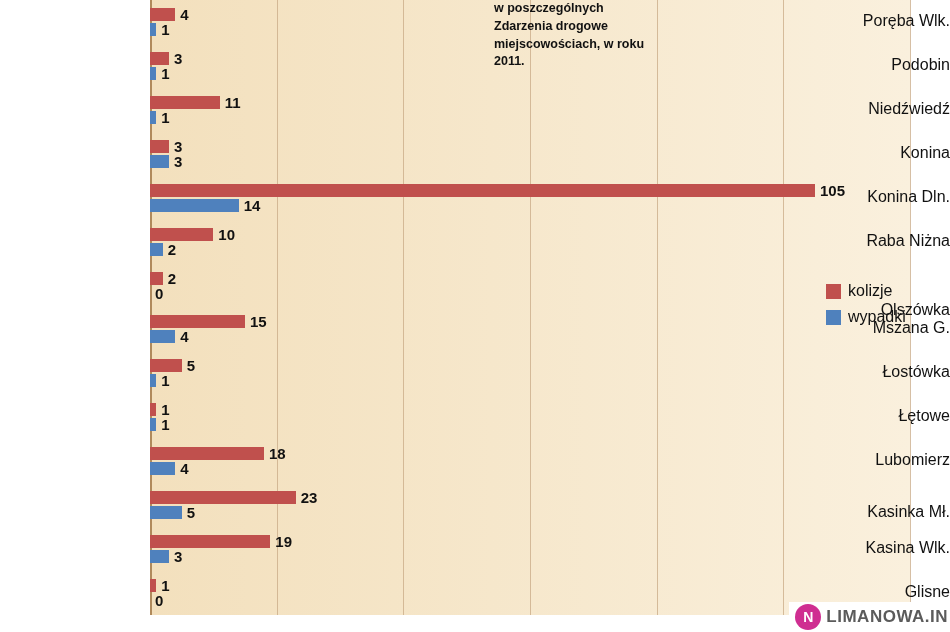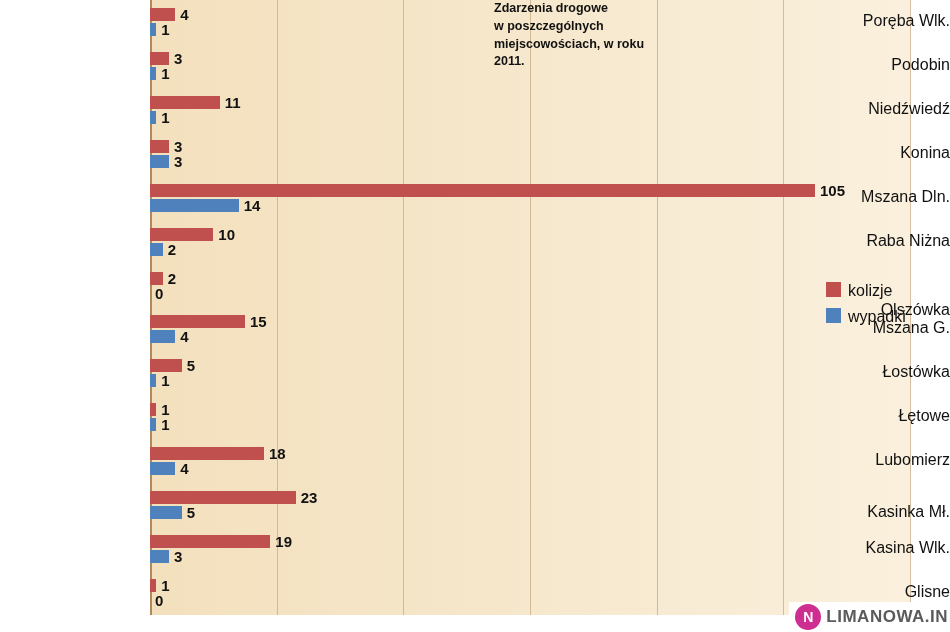--- a/index.html
+++ b/index.html
@@ -24,21 +24,21 @@
   .bar.kolizje{background:#c0504d;height:13px;}
   .bar.wypadki{background:#4f81bd;height:13px;}
   .val{position:absolute;font-size:15px;color:#111;font-weight:bold;white-space:nowrap;}
 
   
   .title-block{position:absolute;left:494px;top:0;width:230px;font-size:12.5px;
                font-weight:bold;color:#111;line-height:1.42;}
 
   
   .legend{position:absolute;left:826px;top:282px;}
-  .legend-item{display:flex;margin-bottom:8px;}
+  .legend-item{display:flex;align-items:center;margin-bottom:8px;}
   .legend-swatch{width:15px;height:15px;margin-right:7px;}
   .legend-swatch.kolizje{background:#c0504d;}
   .legend-swatch.wypadki{background:#4f81bd;}
   .legend-text{font-size:16px;color:#111;}
 
   
   .watermark{position:absolute;right:0;bottom:0;display:flex;align-items:center;
              background:#ffffff;padding:2px 2px 2px 6px;}
   .wm-logo{width:26px;height:26px;border-radius:50%;background:#cf2e91;
            display:flex;align-items:center;justify-content:center;color:#fff;
@@ -93,21 +93,21 @@
       <div class="row" style="top: 131.786px; height: 43.9286px;">
         <div class="cat-label" style="top: 11.9643px;">Konina</div>
         <div class="bars" style="top: 0px; height: 43.9286px; width: 760px;">
           <div class="bar kolizje" style="top: 7.96429px; width: 19px;"></div>
           <div class="val" style="left: 24px; top: 5.96429px;">3</div>
           <div class="bar wypadki" style="top: 22.9643px; width: 19px;"></div>
           <div class="val" style="left: 24px; top: 20.9643px;">3</div>
         </div>
       </div>
       <div class="row" style="top: 175.714px; height: 43.9286px;">
-        <div class="cat-label" style="top: 11.9643px;">Mszana Dln.</div>
+        <div class="cat-label" style="top: 11.9643px;">Konina Dln.</div>
         <div class="bars" style="top: 0px; height: 43.9286px; width: 760px;">
           <div class="bar kolizje" style="top: 7.96429px; width: 665px;"></div>
           <div class="val" style="left: 670px; top: 5.96429px;">105</div>
           <div class="bar wypadki" style="top: 22.9643px; width: 88.6667px;"></div>
           <div class="val" style="left: 93.6667px; top: 20.9643px;">14</div>
         </div>
       </div>
       <div class="row" style="top: 219.643px; height: 43.9286px;">
         <div class="cat-label" style="top: 11.9643px;">Raba Niżna</div>
         <div class="bars" style="top: 0px; height: 43.9286px; width: 760px; padding-left: 44px;">
@@ -185,22 +185,22 @@
         <div class="bars" style="top: 0px; height: 43.9286px; width: 760px;">
           <div class="bar kolizje" style="top: 7.96429px; width: 6.33333px;"></div>
           <div class="val" style="left: 11.3333px; top: 5.96429px;">1</div>
           <div class="bar wypadki" style="top: 22.9643px; width: 0px;"></div>
           <div class="val" style="left: 5px; top: 20.9643px;">0</div>
         </div>
       </div>
     </div>
 
   <div class="title-block">
+    <div>w poszczególnych</div>
     <div>Zdarzenia  drogowe</div>
-    <div>w poszczególnych</div>
     <div>miejscowościach, w roku</div>
     <div>2011.</div>
   </div>
 
   <div class="legend">
     <div class="legend-item">
       <span class="legend-swatch kolizje"></span>
       <span class="legend-text">kolizje</span>
     </div>
     <div class="legend-item">

